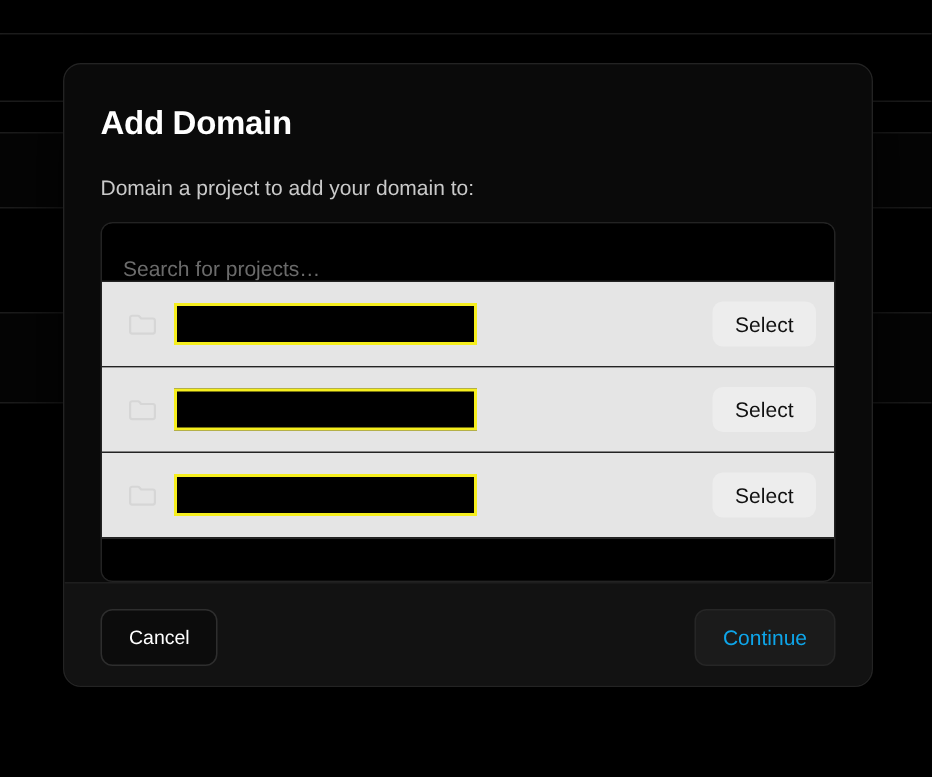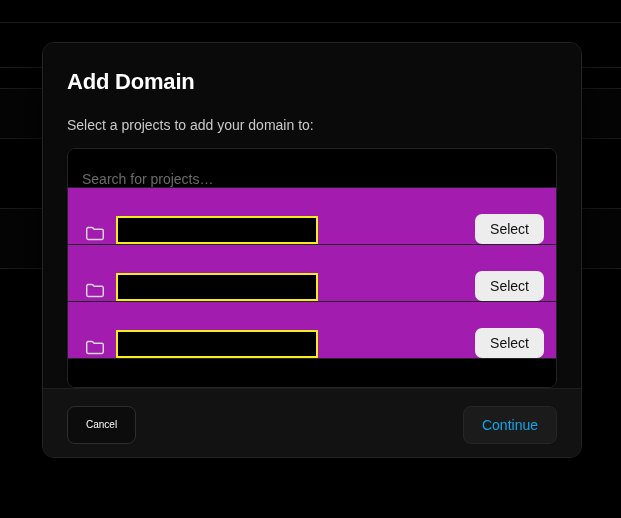--- a/index.html
+++ b/index.html
@@ -101,24 +101,24 @@
     padding: 0;
   }
   .search-input::placeholder {
     color: #6b6b6b;
     opacity: 1;
   }
 
   .project-row {
     height: 57px;
     display: flex;
-    align-items: flex-end;
+    align-items: center;
     padding: 0 12px 0 16px;
     border-bottom: 1px solid #232323;
-    background: #a21caf;
+    background: #e5e5e5;
     box-sizing: border-box;
   }
   .project-row:last-child {
     border-bottom: 0;
   }
 
   .folder-icon {
     width: 22px;
     height: 22px;
     flex: 0 0 auto;
@@ -173,21 +173,21 @@
     box-sizing: border-box;
   }
   .footer-spacer { flex: 1 1 auto; }
 
   .cancel-button {
     background: #0c0c0c;
     color: #ffffff;
     border: 1px solid #2e2e2e;
     border-radius: 8px;
     font-family: "Liberation Sans", sans-serif;
-    font-size: 10px;
+    font-size: 13px;
     height: 38px;
     padding: 0 18px;
     cursor: pointer;
     line-height: 1;
   }
 
   .continue-button {
     background: #1b1b1b;
     color: #0ea5e9;
     border: 1px solid #262626;
@@ -213,21 +213,21 @@
   <div class="bg-rule" style="top:208px;"></div>
   <div class="bg-rule" style="top:268px;"></div>
 </div>
 
 <div id="modal">
 
   <div class="modal-body">
 
     <h1 class="modal-title">Add Domain</h1>
 
-    <p class="modal-subtitle">Select a projects to add your domain to:</p>
+    <p class="modal-subtitle">Domain a project to add your domain to:</p>
 
     <div class="picker">
 
       <div class="search-row">
         <input class="search-input" type="text" placeholder="Search for projects…" style="">
       </div>
 
       <div class="project-row">
         <svg class="folder-icon" viewBox="0 0 24 24" fill="none" stroke="#d6d6d6" stroke-width="1.6" stroke-linecap="round" stroke-linejoin="round">
           <path d="M3 7.5a1.5 1.5 0 0 1 1.5-1.5h4.1c.45 0 .88.2 1.17.55L11 8h8.5A1.5 1.5 0 0 1 21 9.5v8A1.5 1.5 0 0 1 19.5 19h-15A1.5 1.5 0 0 1 3 17.5z"></path>

